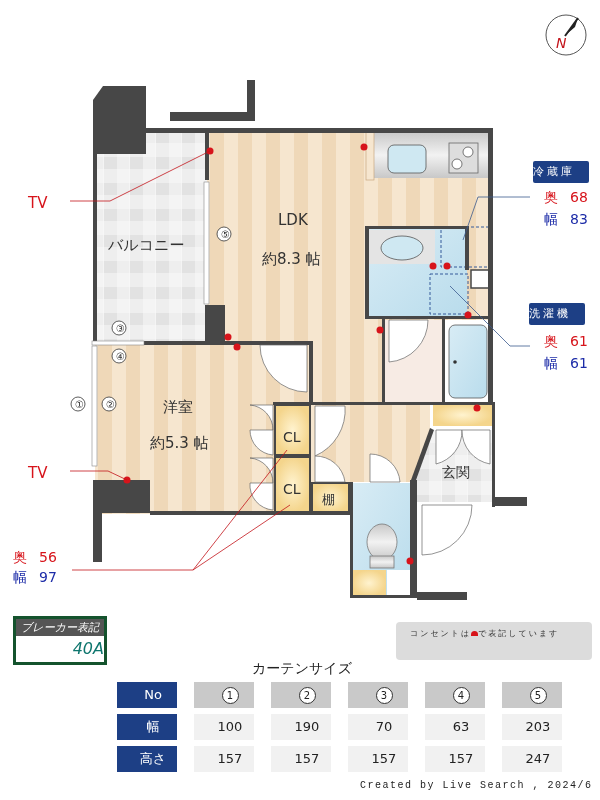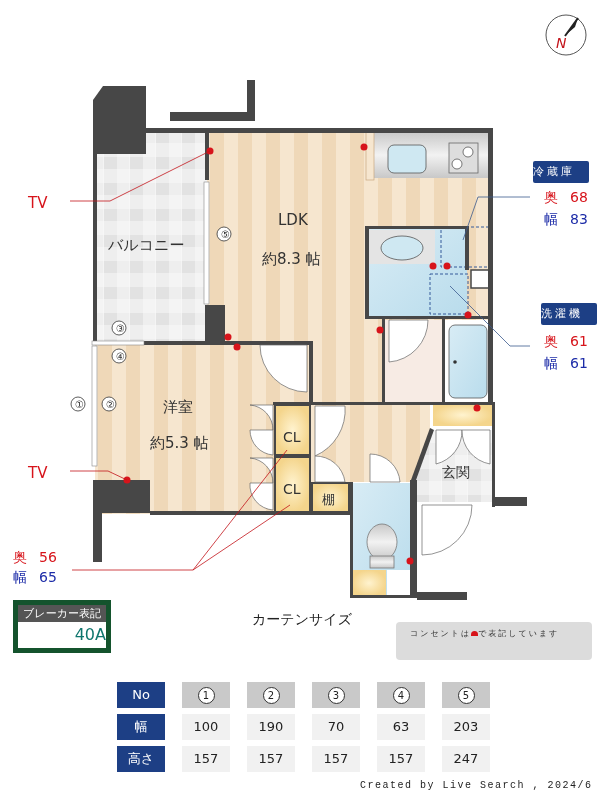--- a/index.html
+++ b/index.html
@@ -9,35 +9,35 @@
   svg text { font-family: "DejaVu Sans", "Liberation Sans", sans-serif; }
 
   .appl-badge { position: absolute; width: 56px; height: 22px; background: #1d3f85;
     color: #fff; font-size: 11px; letter-spacing: 3px; line-height: 22px;
     border-radius: 2px; }
   .dim-row { position: absolute; font-size: 14px; display: flex; gap: 10px; }
   .dim-row .k { width: 16px; }
   .red { color: #d7141b; }
   .blue { color: #1d2ca8; }
 
-  .breaker { position: absolute; left: 13px; top: 600px; width: 88px; border: 5px solid #14532d; }
+  .breaker { position: absolute; left: 13px; top: 616px; width: 88px; border: 3px solid #14532d; font-style: italic; }
   .breaker .hd { background: #555; color: #fff; font-size: 11px; text-align: center; height: 17px; line-height: 17px; }
   .breaker .val { background: #fff; color: #0f766e; font-size: 16px; text-align: right; height: 26px; line-height: 26px; }
 
   .note { position: absolute; left: 396px; top: 622px; width: 196px; height: 38px; background: #dcdcdc;
     border-radius: 4px; font-size: 8px; letter-spacing: 2px; color: #333; padding: 4px 0 0 14px; box-sizing: border-box; }
   .note div { height: 15px; line-height: 15px; }
   .note .dot { display: inline-block; width: 7px; height: 5px; background: #d7141b; border-radius: 4px 4px 0 0; vertical-align: middle; }
 
-  .curtain-title { position: absolute; left: 252px; top: 611px; font-size: 14px; color: #222; }
+  .curtain-title { position: absolute; left: 252px; top: 660px; font-size: 14px; color: #222; }
 
   .ctable { position: absolute; left: 117px; top: 682px; }
   .crow { display: flex; height: 26px; margin-bottom: 6px; }
   .ccell { width: 48px; height: 26px; margin-right: 17px; text-align: center; line-height: 26px;
-    font-size: 13px; color: #222; background: #f1f1f1; }
+    font-size: 13px; color: #222; background: #f1f1f1; padding-left: 12px; }
   .ccell.head { background: #1d3f85; color: #fff; }
   .ccell.num { background: #c9c9c9; }
   .circ { display: inline-block; width: 15px; height: 15px; border: 1px solid #333; border-radius: 50%;
     line-height: 15px; font-size: 10px; background: #fff; vertical-align: middle; }
 
   .credit { position: absolute; left: 360px; top: 780px; font-family: Liberation Mono, monospace;
     font-size: 10px; letter-spacing: 1.5px; color: #222; }
 </style>
 </head>
 <body>
@@ -222,37 +222,37 @@
 <div class="appl-badge" style="left:533px;top:161px">冷蔵庫</div>
 <div class="dim-row" style="left:544px;top:189px">
   <span class="k red">奥</span>
   <span class="red">68</span>
 </div>
 <div class="dim-row" style="left:544px;top:211px">
   <span class="k blue">幅</span>
   <span class="blue">83</span>
 </div>
 
-<div class="appl-badge" style="left:541px;top:303px">洗濯機</div>
+<div class="appl-badge" style="left:529px;top:303px">洗濯機</div>
 <div class="dim-row" style="left:544px;top:333px">
   <span class="k red">奥</span>
   <span class="red">61</span>
 </div>
 <div class="dim-row" style="left:544px;top:355px">
   <span class="k blue">幅</span>
   <span class="blue">61</span>
 </div>
 
 <div class="dim-row" style="left:13px;top:549px">
   <span class="k red">奥</span>
   <span class="red">56</span>
 </div>
 <div class="dim-row" style="left:13px;top:569px">
   <span class="k blue">幅</span>
-  <span class="blue">65</span>
+  <span class="blue">97</span>
 </div>
 
 <div class="breaker">
   <div class="hd">ブレーカー表記</div>
   <div class="val">40A</div>
 </div>
 
 <div class="note">
   <div>
     <span>コンセントは</span><span class="dot"></span><span>で表記しています</span>

